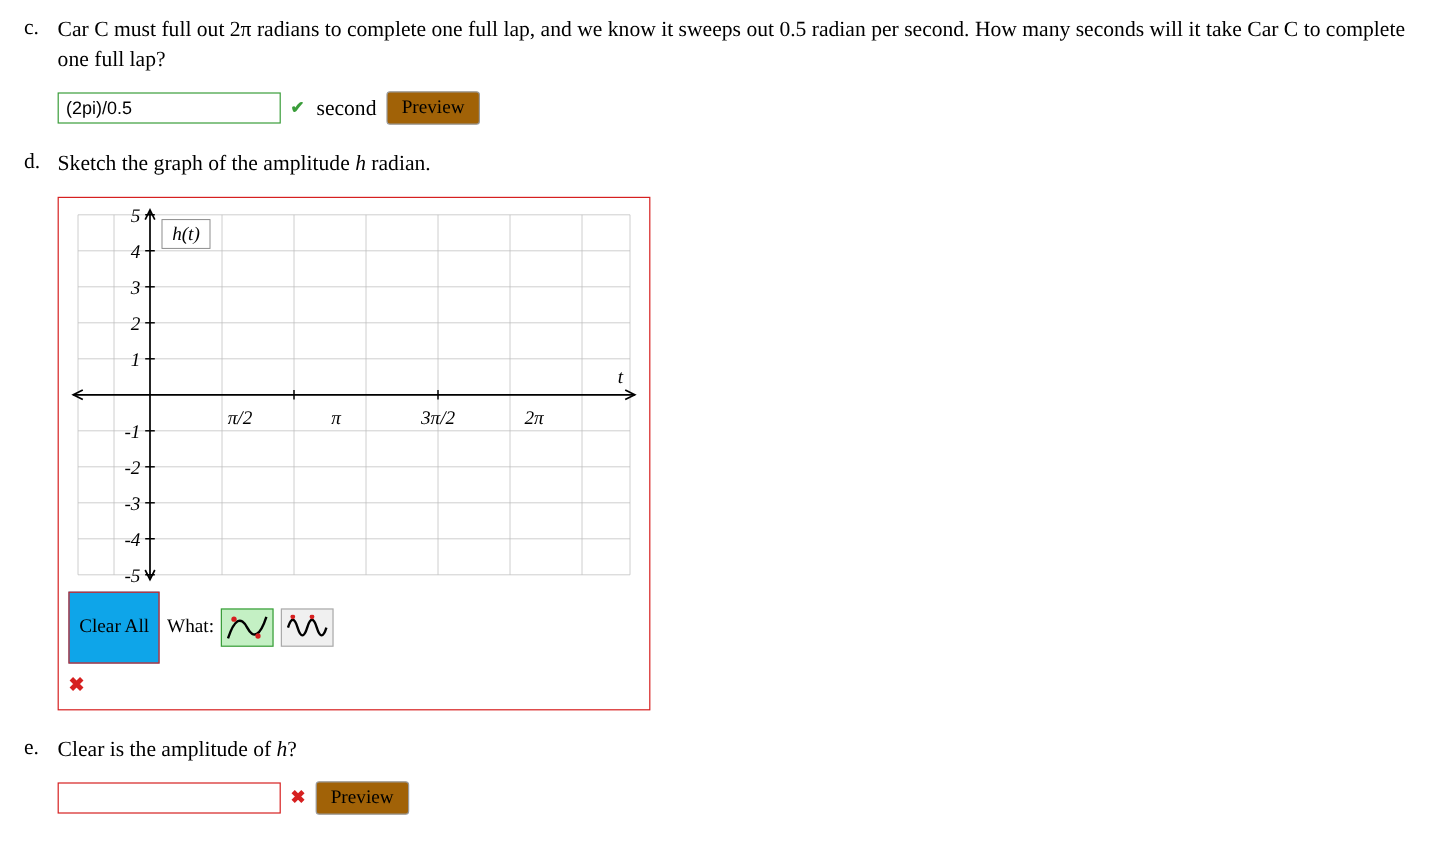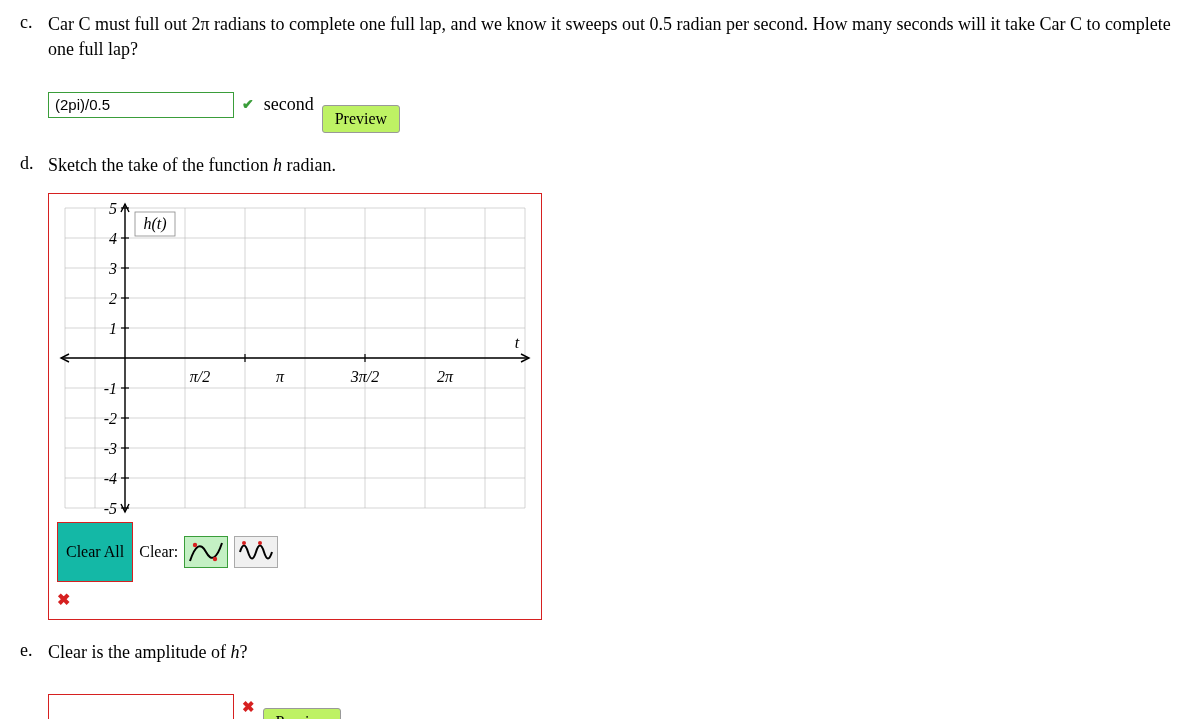--- a/index.html
+++ b/index.html
@@ -63,28 +63,27 @@
       font-size: 15px;
       font-weight: bold;
     }
     
     .unit-text {
       font-size: 18px;
       margin-left: 2px;
     }
     
     .preview-btn {
-      background: #bef264;
+      background: #a16207;
       border: 1px solid #999;
       border-radius: 3px;
       padding: 4px 12px;
       font-size: 16px;
       font-family: Georgia, serif;
       cursor: pointer;
-      margin-top: 29px;
     }
     
     .graph-wrapper {
       margin-left: 28px;
       margin-top: 14px;
       border: 1.5px solid #d62020;
       width: 494px;
       padding-bottom: 6px;
     }
     
@@ -98,21 +97,21 @@
     .graph-svg { display: block; }
     
     .graph-tools {
       display: flex;
       align-items: center;
       gap: 6px;
       padding: 4px 8px;
     }
     
     .clear-btn {
-      background: #14b8a6;
+      background: #0ea5e9;
       border: 1.5px solid #d62020;
       padding: 20px 8px;
       font-size: 16px;
       font-family: Georgia, serif;
       cursor: pointer;
     }
     
     .draw-text {
       font-size: 16px;
     }
@@ -156,21 +155,21 @@
     <span class="check-icon">✔</span>
     <span class="unit-text">second</span>
     <button class="preview-btn">Preview</button>
   </div>
 </div>
 
 <div class="question-block">
   <div class="question-row">
     <div class="question-label">d.</div>
     <div class="question-text">
-      <span>Sketch the take of the function </span><span class="italic">h</span><span> radian.</span>
+      <span>Sketch the graph of the amplitude </span><span class="italic">h</span><span> radian.</span>
     </div>
   </div>
 
   <div class="graph-wrapper">
     <div class="graph-canvas">
       <svg class="graph-svg" width="480" height="320" viewBox="0 0 480 320">
 
         <g stroke="#bbb" stroke-width="0.6">
 
           <line x1="10" y1="10" x2="10" y2="310"></line>
@@ -244,21 +243,21 @@
 
         <rect x="80" y="14" width="40" height="24" fill="#fff" stroke="#888" stroke-width="0.8"></rect>
         <text x="100" y="31" font-family="Times New Roman, serif" font-style="italic" font-size="16" text-anchor="middle">h(t)</text>
 
         <text x="462" y="150" font-family="Times New Roman, serif" font-style="italic" font-size="16" text-anchor="middle">t</text>
       </svg>
     </div>
 
     <div class="graph-tools">
       <button class="clear-btn">Clear All</button>
-      <span class="draw-text">Clear:</span>
+      <span class="draw-text">What:</span>
       <button class="curve-btn selected">
         <svg width="36" height="22" viewBox="0 0 36 22">
           <path d="M2,20 Q10,-4 18,11 T34,2" stroke="#000" stroke-width="2" fill="none"></path>
           <circle cx="7" cy="4" r="2.2" fill="#d62020"></circle>
           <circle cx="27" cy="18" r="2.2" fill="#d62020"></circle>
         </svg>
       </button>
       <button class="curve-btn">
         <svg width="36" height="22" viewBox="0 0 36 22">
           <path d="M2,11 Q6,-2 10,11 T18,11 T26,11 T34,11" stroke="#000" stroke-width="2" fill="none"></path>

